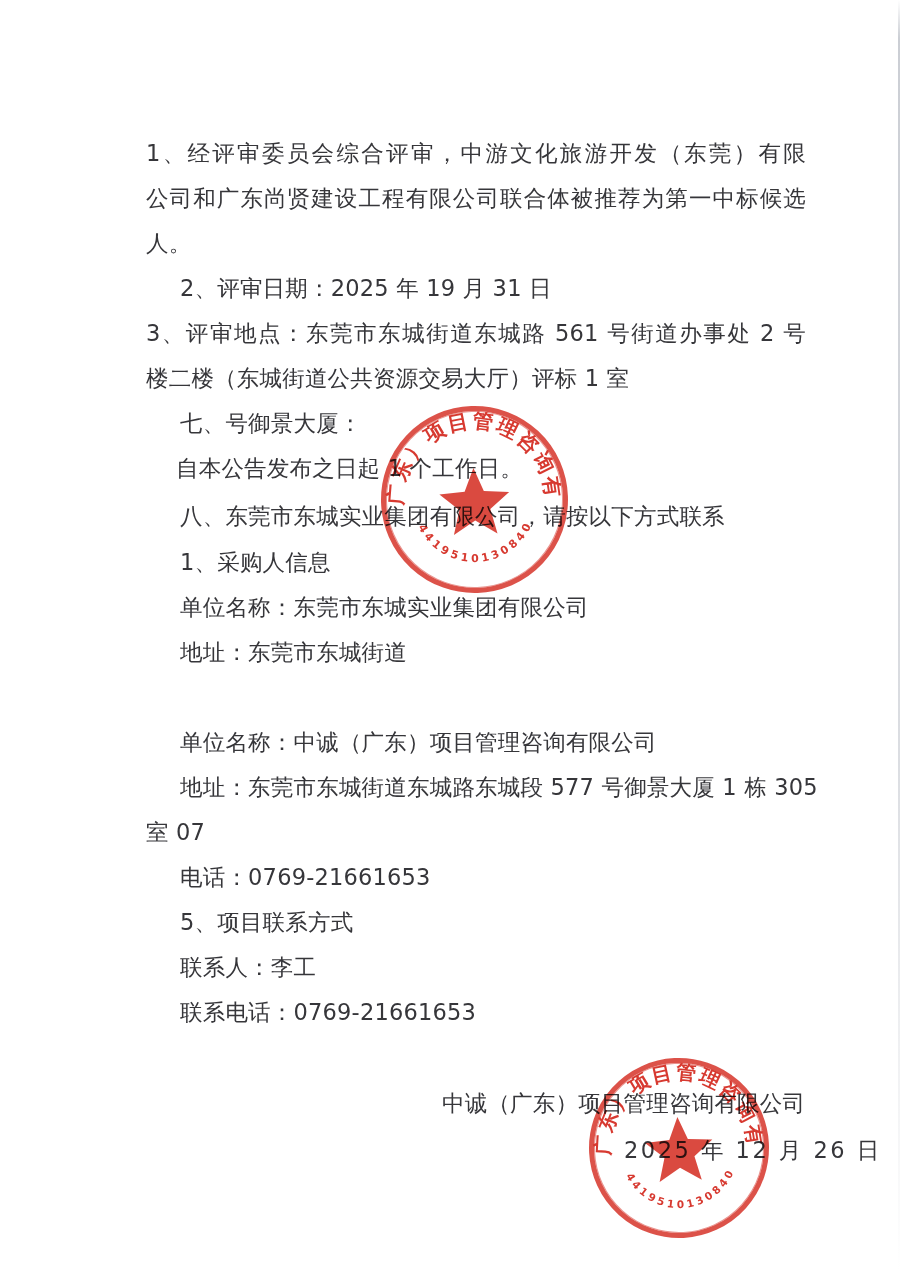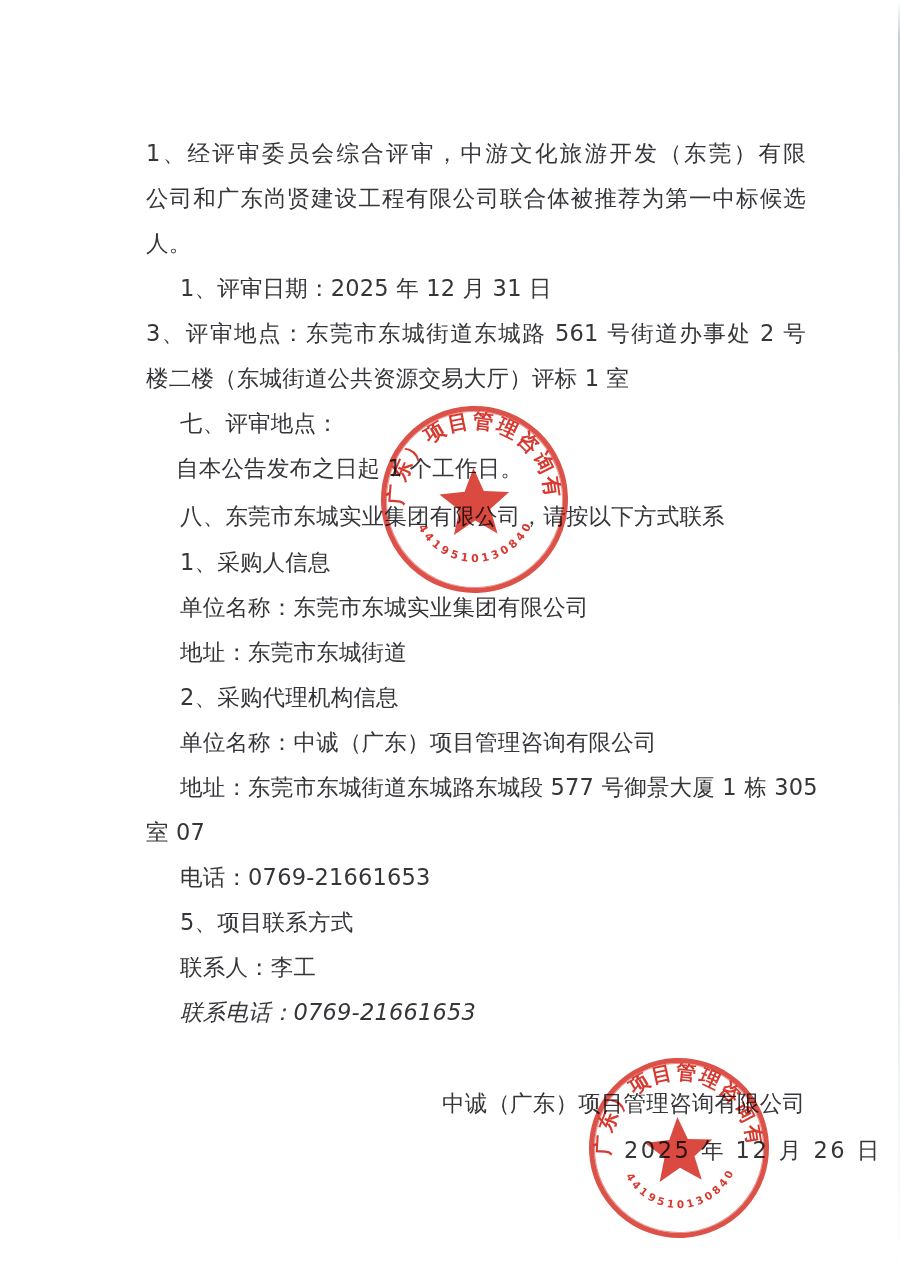--- a/index.html
+++ b/index.html
@@ -134,33 +134,33 @@
 
   <div class="line" style="left:110px; top:187px;">
     <span class="justified cn">公司和广东尚贤建设工程有限公司联合体被推荐为第一中标候选</span>
   </div>
 
   <div class="line" style="left:110px; top:232px;">
     <span class="cn">人。</span>
   </div>
 
   <div class="line" style="left:144px; top:277px;">
-    <span class="cn">1、评审日期：2025 年 12 月 31 日</span>
+    <span class="cn">2、评审日期：2025 年 19 月 31 日</span>
   </div>
 
   <div class="line" style="left:110px; top:322px;">
     <span class="justified cn">3、评审地点：东莞市东城街道东城路 561 号街道办事处 2 号</span>
   </div>
 
   <div class="line" style="left:110px; top:367px;">
     <span class="cn">楼二楼（东城街道公共资源交易大厅）评标 1 室</span>
   </div>
 
   <div class="line" style="left:144px; top:412px;">
-    <span class="cn">七、评审地点：</span>
+    <span class="cn">七、号御景大厦：</span>
   </div>
 
   <div class="line" style="left:140px; top:457px;text-align:center;">
     <span class="cn">自本公告发布之日起 1 个工作日。</span>
   </div>
 
   <div class="line" style="left:144px; top:505px;">
     <span class="cn">八、东莞市东城实业集团有限公司，请按以下方式联系</span>
   </div>
 
@@ -169,23 +169,20 @@
   </div>
 
   <div class="line" style="left:144px; top:641px;">
     <span class="cn">地址：东莞市东城街道</span>
   </div>
 
   <div class="line" style="left:144px; top:596px;">
     <span class="cn">单位名称：东莞市东城实业集团有限公司</span>
   </div>
 
-  <div class="line" style="left:144px; top:686px;">
-    <span class="cn">2、采购代理机构信息</span>
-  </div>
 
   <div class="line" style="left:144px; top:731px;">
     <span class="cn">单位名称：中诚（广东）项目管理咨询有限公司</span>
   </div>
 
   <div class="line" style="left:144px; top:776px;">
     <span class="cn">地址：东莞市东城街道东城路东城段 577 号御景大厦 1 栋 305</span>
   </div>
 
   <div class="line" style="left:110px; top:821px;">
@@ -197,21 +194,21 @@
   </div>
 
   <div class="line" style="left:144px; top:911px;">
     <span class="cn">5、项目联系方式</span>
   </div>
 
   <div class="line" style="left:144px; top:956px;">
     <span class="cn">联系人：李工</span>
   </div>
 
-  <div class="line" style="left:144px; top:1001px;font-style:italic;">
+  <div class="line" style="left:144px; top:1001px;">
     <span class="cn">联系电话：0769-21661653</span>
   </div>
 
   <div class="line" style="left:406px; top:1092px;">
     <span class="cn">中诚（广东）项目管理咨询有限公司</span>
   </div>
 
   <div class="line" style="left:588px; top:1139px; letter-spacing:2.5px;">
     <span class="cn">2025 年 12 月 26 日</span>
   </div>

